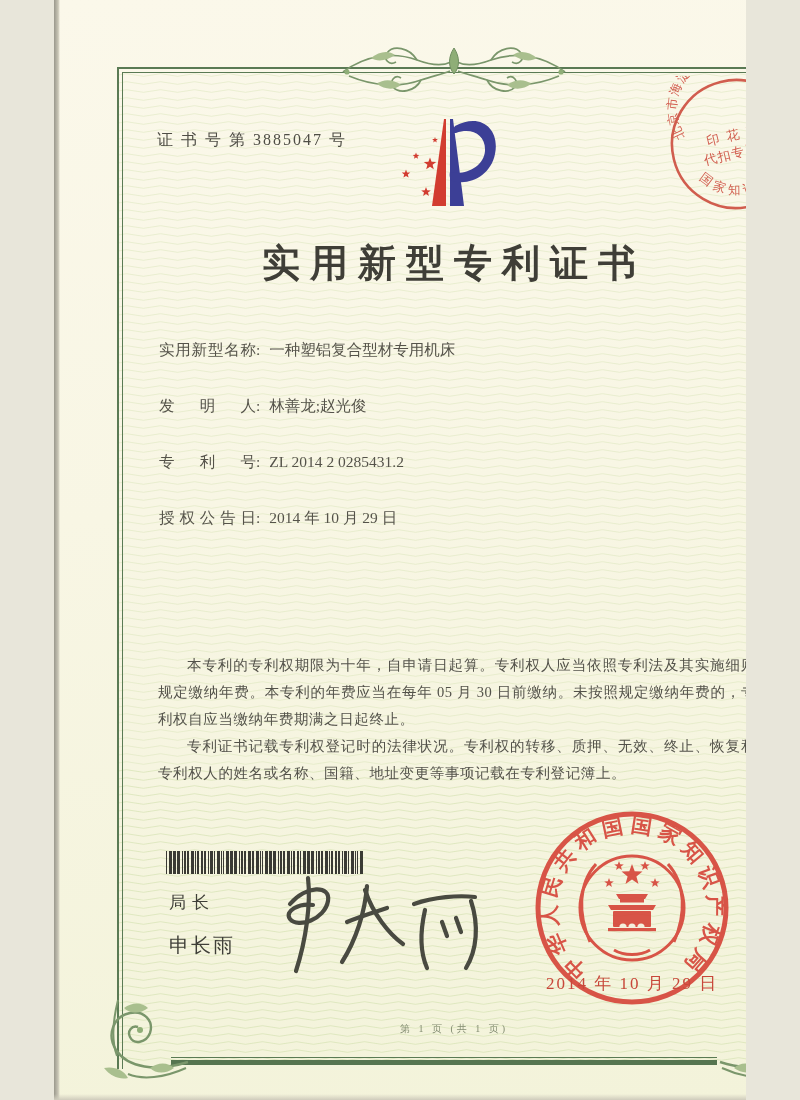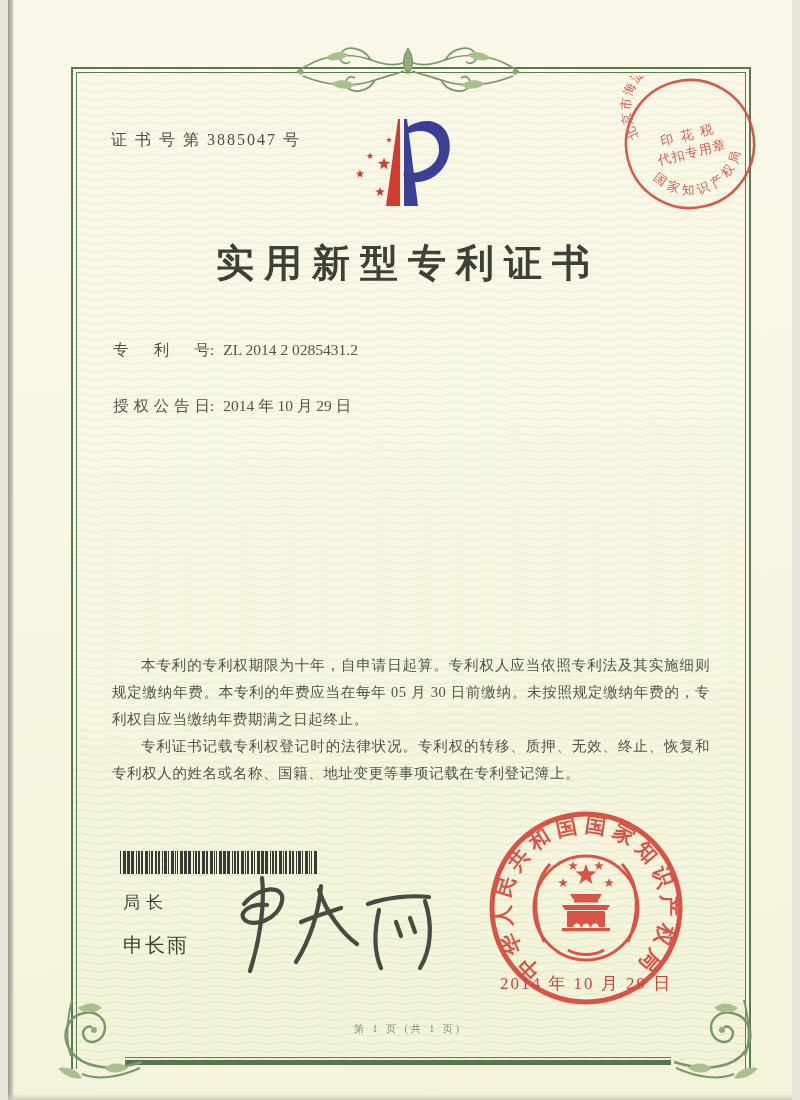--- a/index.html
+++ b/index.html
@@ -1,16 +1,16 @@
 <!DOCTYPE html>
 <html><head>
 <meta charset="utf-8">
 <style>
   html,body{margin:0;padding:0;background:#e8e6da;}
-  .page{position:relative;width:784px;height:1100px;margin:0 auto;overflow:hidden;
+  .page{position:relative;width:692px;height:1100px;margin:0 auto;overflow:hidden;
         background:linear-gradient(175deg,#fbf8ea 0%,#f8f6e4 45%,#f3f3da 100%);
         font-family:"Liberation Serif","DejaVu Serif",serif;color:#4e4d43;}
   .scan-edge-left{position:absolute;left:0;top:0;width:6px;height:100%;
         background:linear-gradient(to right,#9a988c,#c9c6b6 70%,rgba(250,248,234,0));}
   .scan-edge-bottom{position:absolute;left:0;top:1094px;width:100%;height:6px;
         background:linear-gradient(to bottom,rgba(250,248,234,0),#cfccbc);}
   
   .frame{position:absolute;left:63px;top:67px;width:676px;height:1000px;
         border-top:2px solid #5a7a54;border-left:2px solid #5a7a54;border-right:2px solid #5a7a54;}
   .frame-inner{position:absolute;left:3px;top:3px;right:3px;bottom:0;
@@ -241,20 +241,26 @@
       </text>
       <text x="76" y="63" text-anchor="middle" font-size="13" letter-spacing="2">印 花 税</text>
       <text x="76" y="81" text-anchor="middle" font-size="13" letter-spacing="1">代扣专用章</text>
     </g>
   </svg>
 
   <div class="title">实用新型专利证书</div>
 
   <div class="fields">
     <div class="row">
+      <span class="label">实用新型名称</span><span class="colon">:</span><span class="value">一种塑铝复合型材专用机床</span>
+    </div>
+    <div class="row">
+      <span class="label">发明人</span><span class="colon">:</span><span class="value">林善龙;赵光俊</span>
+    </div>
+    <div class="row">
       <span class="label">专利号</span><span class="colon">:</span><span class="value">ZL 2014 2 0285431.2</span>
     </div>
     <div class="row">
       <span class="label">授权公告日</span><span class="colon">:</span><span class="value">2014 年 10 月 29 日</span>
     </div>
   </div>
 
   <div class="paras">
     <p>本专利的专利权期限为十年，自申请日起算。专利权人应当依照专利法及其实施细则规定缴纳年费。本专利的年费应当在每年 05 月 30 日前缴纳。未按照规定缴纳年费的，专利权自应当缴纳年费期满之日起终止。</p>
     <p>专利证书记载专利权登记时的法律状况。专利权的转移、质押、无效、终止、恢复和专利权人的姓名或名称、国籍、地址变更等事项记载在专利登记簿上。</p>

